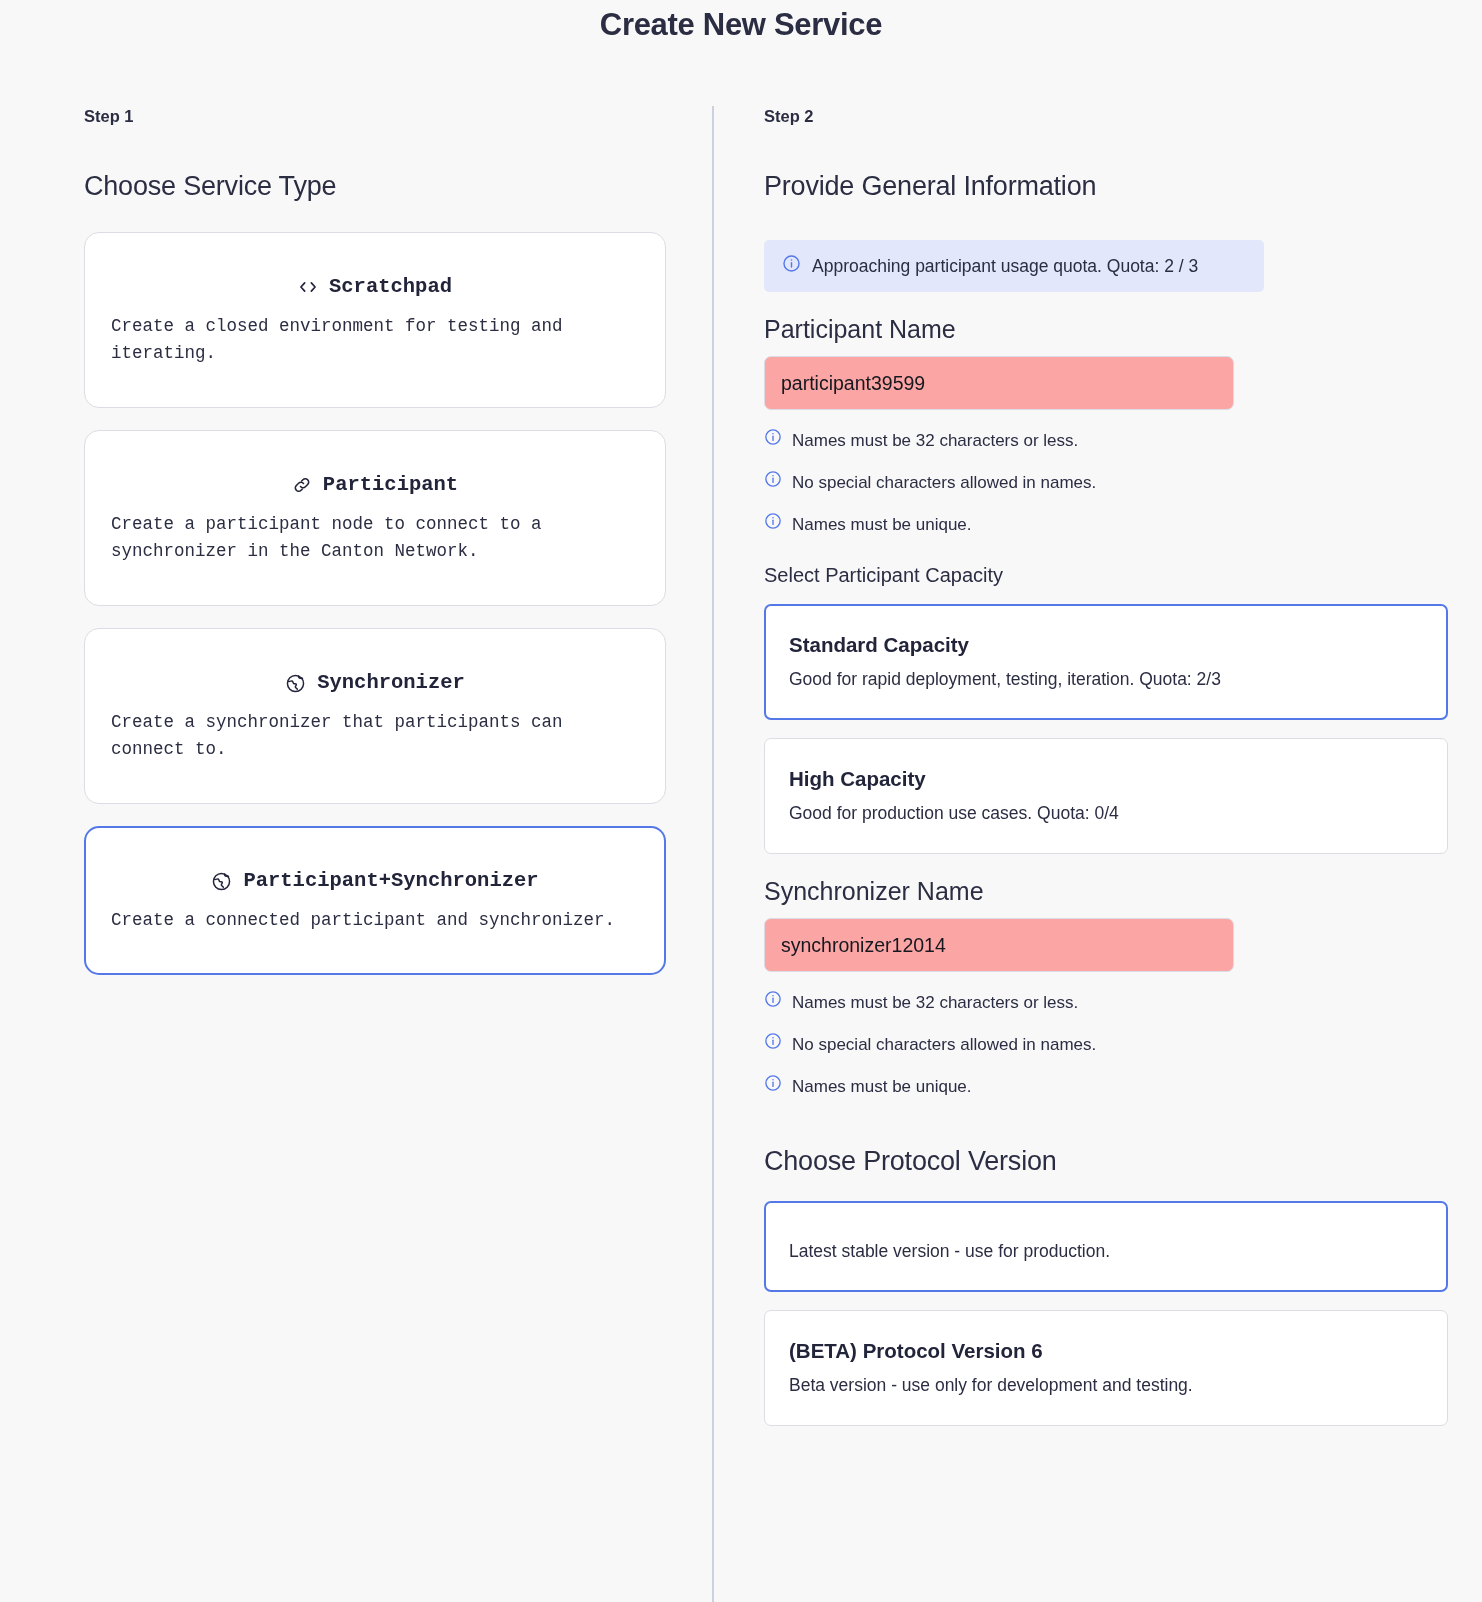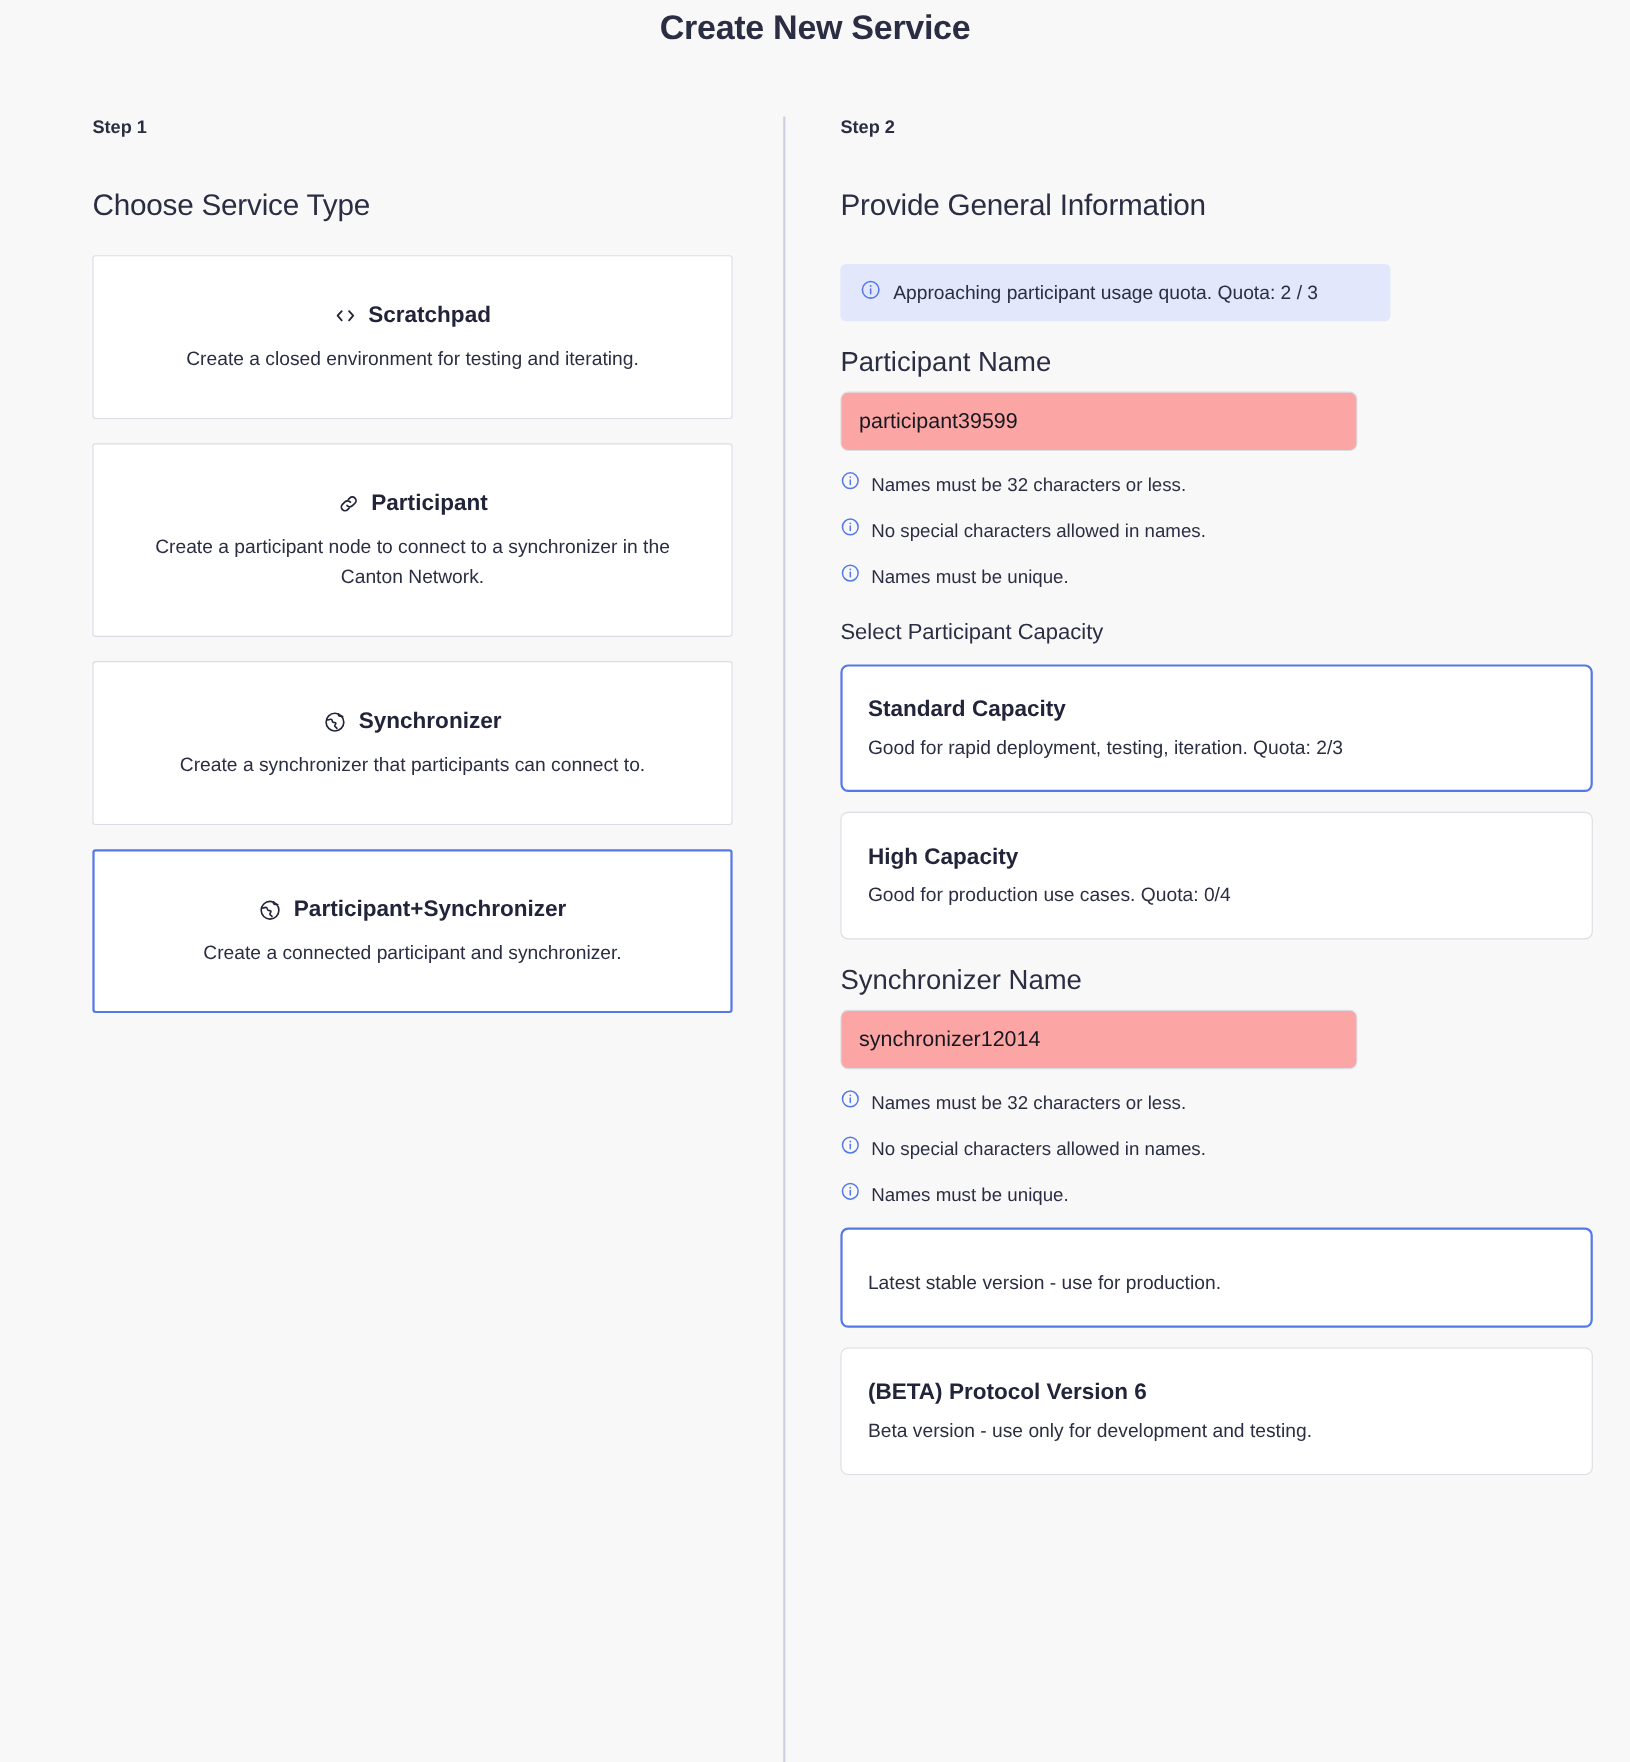--- a/index.html
+++ b/index.html
@@ -62,25 +62,25 @@
     line-height: 32px;
     margin: 44px 0 0 0;
     letter-spacing: -0.2px;
   }
 
   
   .type-list { margin-top: 30px; }
   .type-card {
     background: #ffffff;
     border: 1px solid #dcdce4;
-    border-radius: 3px;
+    border-radius: 15px;
     padding: 42px 26px 40px 26px;
     margin-bottom: 22px;
-    text-align: center;
     cursor: pointer;
+    font-family: Liberation Mono, monospace;
   }
   .type-card.selected {
     border: 2px solid #5578e8;
     padding: 41px 25px 39px 25px;
   }
   .type-head {
     display: flex;
     align-items: center;
     justify-content: center;
     gap: 11px;
@@ -353,20 +353,21 @@
           <svg width="18" height="18" viewBox="0 0 24 24" fill="none" stroke="#5578e8" stroke-width="1.8">
               <circle cx="12" cy="12" r="9.5"></circle>
               <line x1="12" y1="11" x2="12" y2="16.5" stroke-linecap="round"></line>
               <circle cx="12" cy="7.6" r="1.05" fill="#5578e8" stroke="none"></circle>
             </svg>
         </span>
         <span>Names must be unique.</span>
       </div>
     </div>
 
+    <div class="group-heading">Choose Protocol Version</div>
 
     <div class="card-stack">
       <div class="opt-card selected">
         <div class="opt-desc">Latest stable version - use for production.</div>
       </div>
       <div class="opt-card">
         <div class="opt-title">(BETA) Protocol Version 6</div>
         <div class="opt-desc">Beta version - use only for development and testing.</div>
       </div>
     </div>

